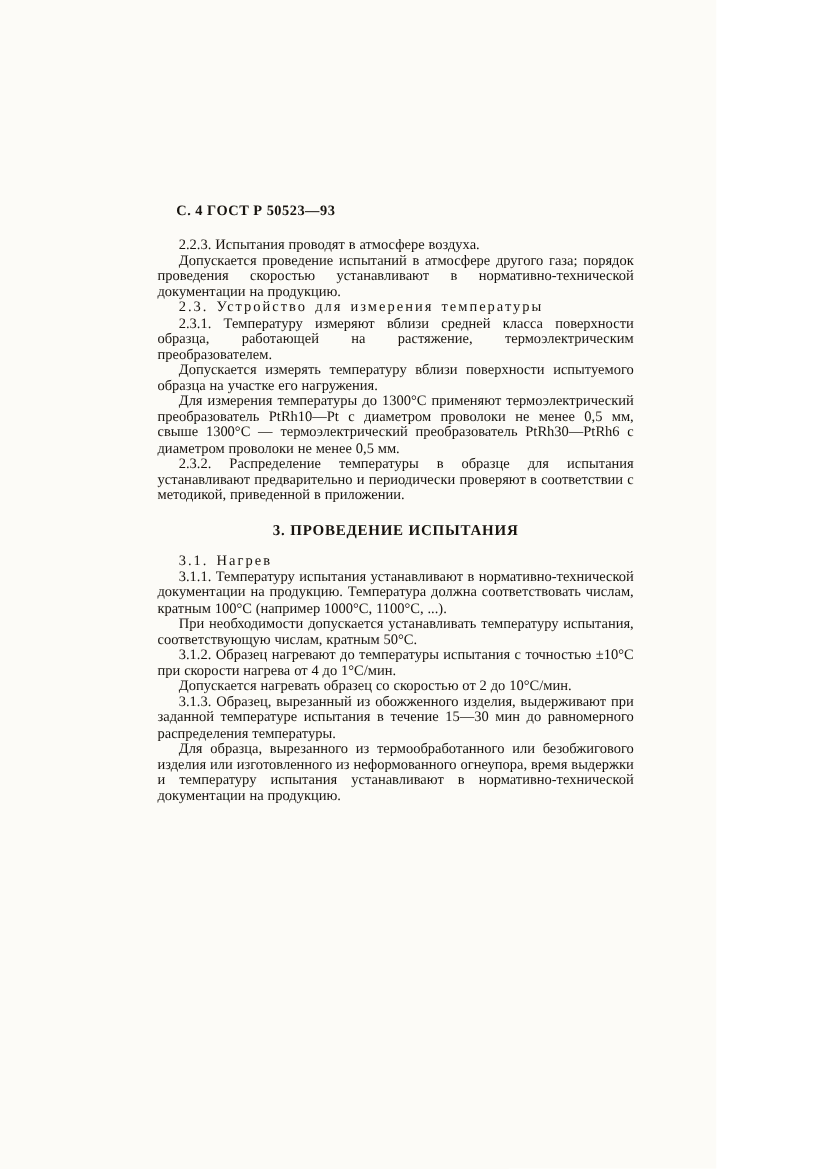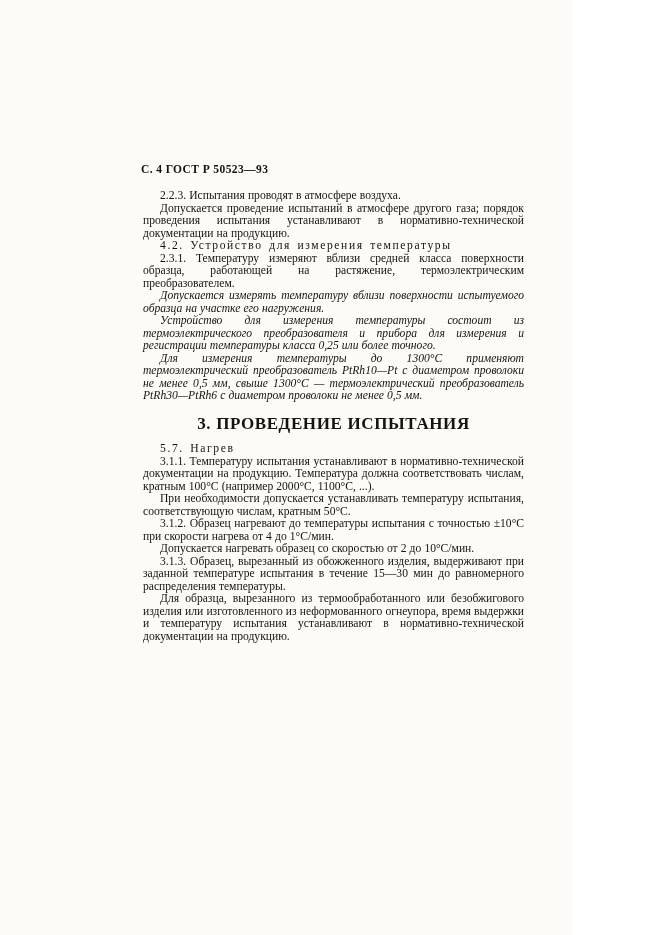--- a/index.html
+++ b/index.html
@@ -19,62 +19,62 @@
     top: 163px;
     left: 141px;
     font-size: 11.5px;
     font-weight: bold;
     letter-spacing: 0.4px;
     white-space: nowrap;
   }
   .content {
     position: absolute;
     top: 190px;
-    left: 143px;
+    left: 126px;
     width: 381px;
   }
   .content p {
     margin: 0;
     text-indent: 17px;
     text-align: justify;
     font-size: 11.6px;
     line-height: 12.5px;
     word-spacing: 0.2px;
   }
-  .content p.p-italic { font-style: italic; }
+  .content p.p-italic { }
   .content p.p-spaced {
     letter-spacing: 1.6px;
     word-spacing: 2px;
     text-align: left;
   }
   .content .heading {
     margin: 15px 0 13px 0;
     text-align: center;
     text-indent: 0;
     font-weight: bold;
-    font-size: 17px;
+    font-size: 12px;
     line-height: 12.5px;
     letter-spacing: 0.6px;
   }
 </style>
 </head>
 <body>
 
 <div class="page">
   <div class="running-header">С. 4 ГОСТ Р 50523—93</div>
   <div class="content">
       <p class="p-normal">2.2.3. Испытания проводят в атмосфере воздуха.</p>
-      <p class="p-normal">Допускается проведение испытаний в атмосфере другого газа; порядок проведения испытания устанавливают в нормативно-технической документации на продукцию.</p>
-      <p class="p-spaced">4.2. Устройство для измерения температуры</p>
+      <p class="p-normal">Допускается проведение испытаний в атмосфере другого газа; порядок проведения скоростью устанавливают в нормативно-технической документации на продукцию.</p>
+      <p class="p-spaced">2.3. Устройство для измерения температуры</p>
       <p class="p-normal">2.3.1. Температуру измеряют вблизи средней класса поверхности образца, работающей на растяжение, термоэлектрическим преобразователем.</p>
       <p class="p-italic">Допускается измерять температуру вблизи поверхности испытуемого образца на участке его нагружения.</p>
-      <p class="p-italic">Устройство для измерения температуры состоит из термоэлектрического преобразователя и прибора для измерения и регистрации температуры класса 0,25 или более точного.</p>
       <p class="p-italic">Для измерения температуры до 1300°С применяют термоэлектрический преобразователь PtRh10—Pt с диаметром проволоки не менее 0,5 мм, свыше 1300°С — термоэлектрический преобразователь PtRh30—PtRh6 с диаметром проволоки не менее 0,5 мм.</p>
+      <p class="p-normal">2.3.2. Распределение температуры в образце для испытания устанавливают предварительно и периодически проверяют в соответствии с методикой, приведенной в приложении.</p>
       <p class="heading">3. ПРОВЕДЕНИЕ ИСПЫТАНИЯ</p>
-      <p class="p-spaced">5.7. Нагрев</p>
-      <p class="p-normal">3.1.1. Температуру испытания устанавливают в нормативно-технической документации на продукцию. Температура должна соответствовать числам, кратным 100°С (например 2000°С, 1100°С, ...).</p>
+      <p class="p-spaced">3.1. Нагрев</p>
+      <p class="p-normal">3.1.1. Температуру испытания устанавливают в нормативно-технической документации на продукцию. Температура должна соответствовать числам, кратным 100°С (например 1000°С, 1100°С, ...).</p>
       <p class="p-normal">При необходимости допускается устанавливать температуру испытания, соответствующую числам, кратным 50°С.</p>
       <p class="p-normal">3.1.2. Образец нагревают до температуры испытания с точностью ±10°С при скорости нагрева от 4 до 1°С/мин.</p>
       <p class="p-normal">Допускается нагревать образец со скоростью от 2 до 10°С/мин.</p>
       <p class="p-normal">3.1.3. Образец, вырезанный из обожженного изделия, выдерживают при заданной температуре испытания в течение 15—30 мин до равномерного распределения температуры.</p>
       <p class="p-normal">Для образца, вырезанного из термообработанного или безобжигового изделия или изготовленного из неформованного огнеупора, время выдержки и температуру испытания устанавливают в нормативно-технической документации на продукцию.</p>
     </div>
 </div>
 
 </body></html>

